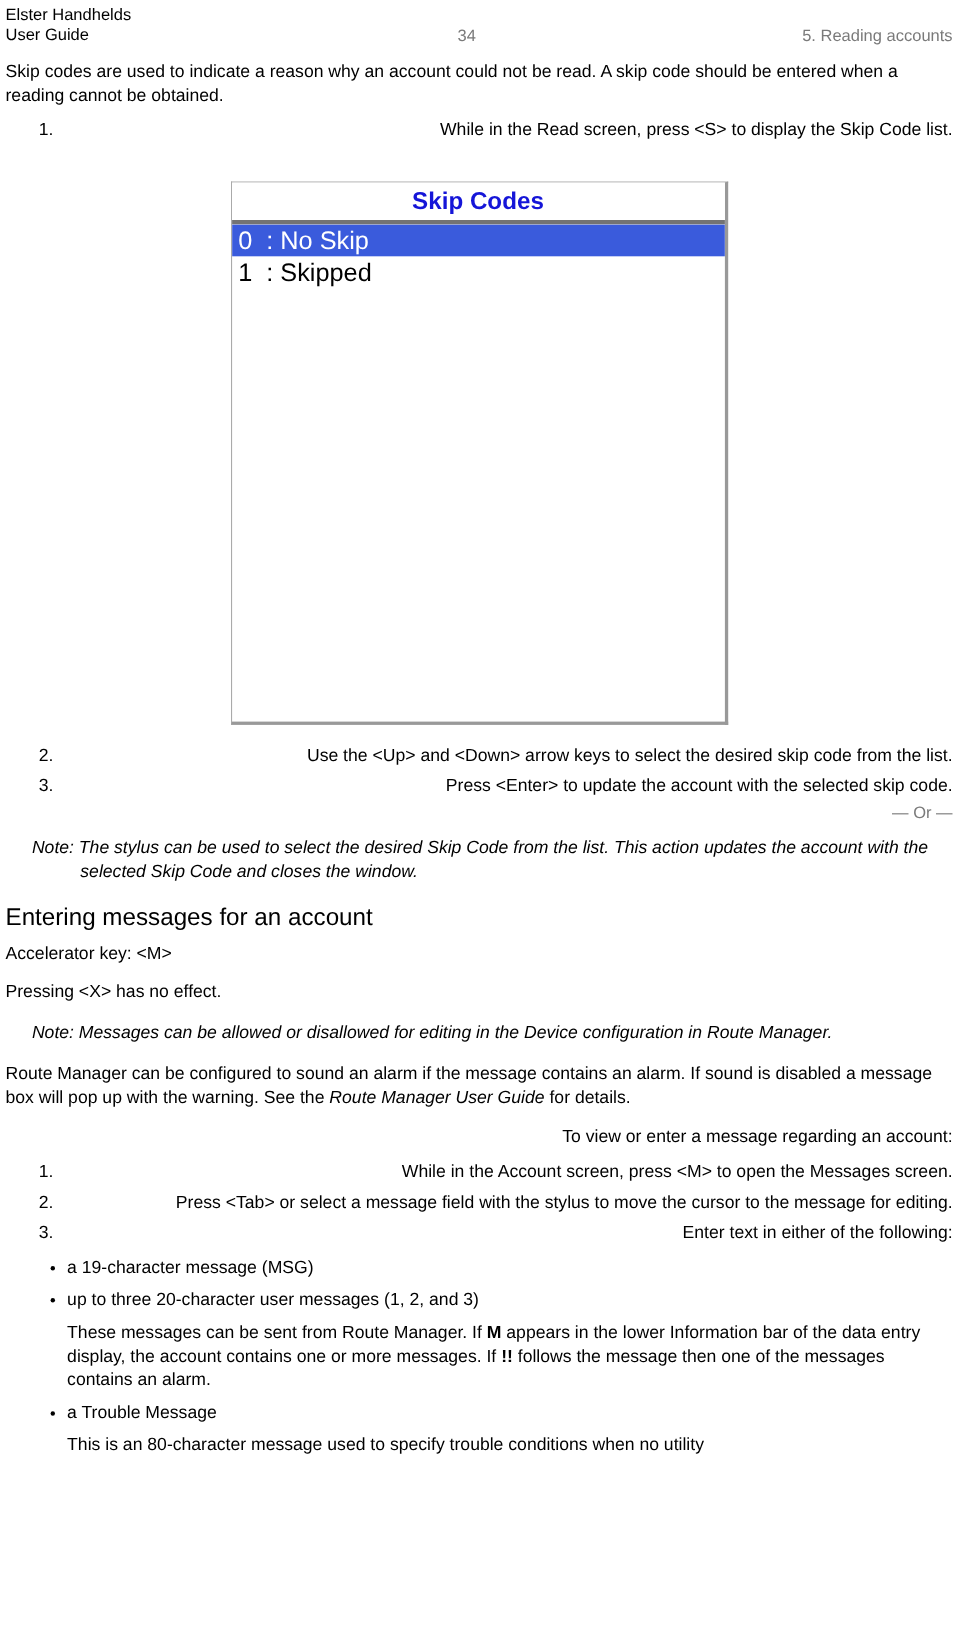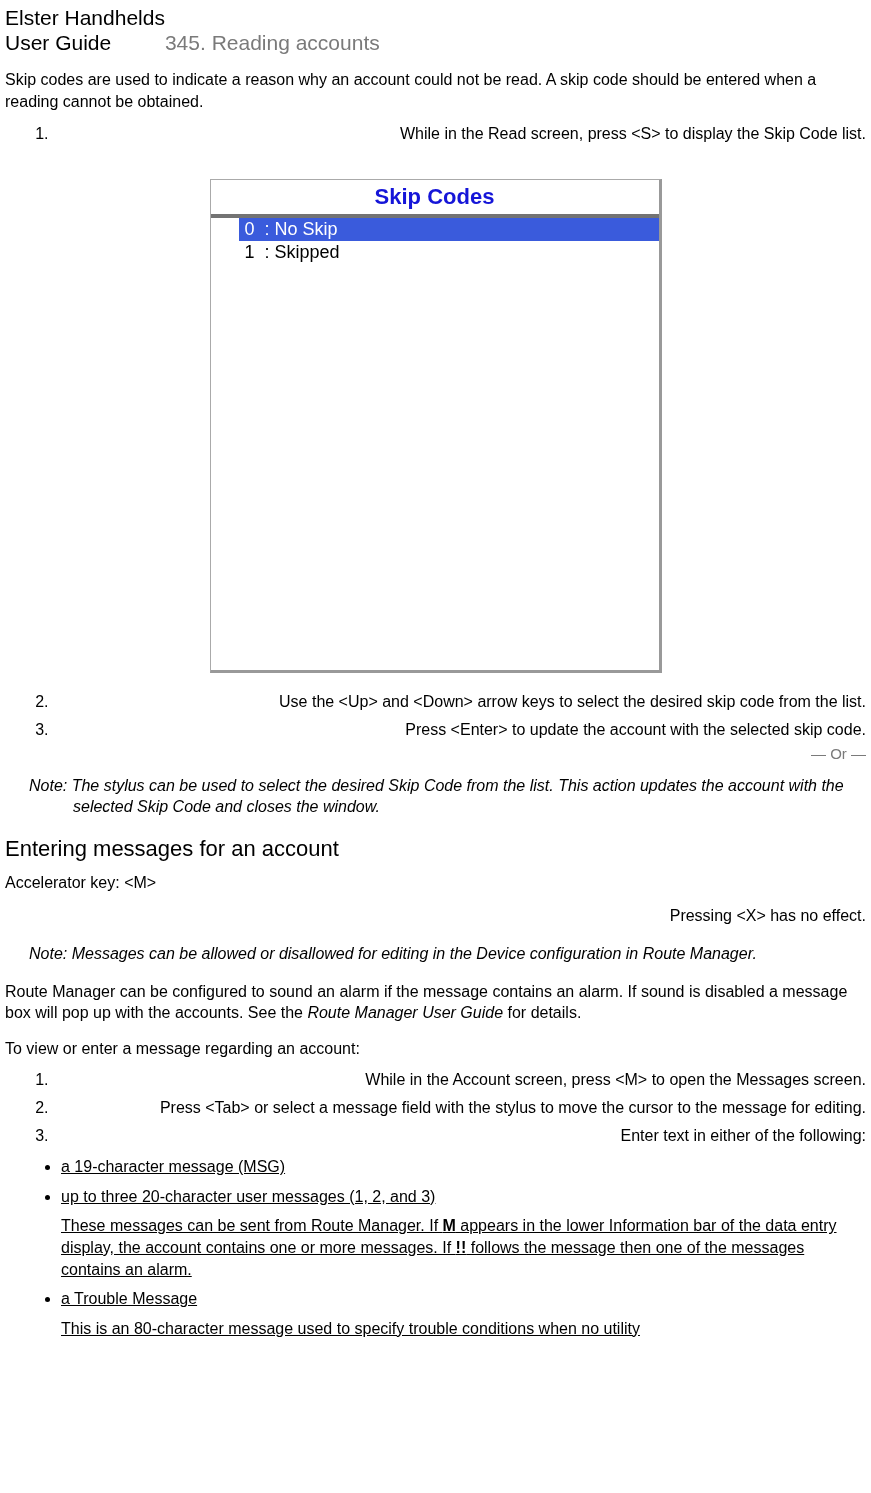--- a/index.html
+++ b/index.html
@@ -8,23 +8,23 @@
       font-family: Arial, Helvetica, sans-serif;
       color: #000;
       width: 871px;
       background: #fff;
     }
     .page {
       padding: 5px 5px 20px 5px;
     }
     .header {
       display: flex;
-      justify-content: flex-start;
+      justify-content: space-between;
       align-items: flex-start;
-      font-size: 21px;
+      font-size: 15px;
       color: #000;
       margin-bottom: 14px;
     }
     .header-left {
       line-height: 1.2;
     }
     .header-center {
       color: #7a7a7a;
       align-self: flex-end;
     }
@@ -65,21 +65,20 @@
       font-size: 22px;
       margin: 18px 0 10px 0;
       font-weight: normal;
     }
     ul.bullet-list {
       list-style-type: disc;
       padding-left: 56px;
       font-size: 16px;
       line-height: 1.35;
       margin: 3px 0;
-      text-decoration: underline;
     }
     ul.bullet-list > li {
       margin-bottom: 8px;
     }
     .bullet-sub {
       margin-top: 8px;
       line-height: 1.35;
     }
     .screenshot-wrap {
       display: flex;
@@ -103,24 +102,23 @@
       font-size: 22px;
       font-weight: bold;
       color: #1515d8;
       text-align: center;
       padding: 4px 0;
       border-bottom: 4px solid #737373;
       background: #fff;
     }
     .skip-list {
       font-family: Tahoma, sans-serif;
-      font-size: 18px;
+      font-size: 23px;
       flex: 1;
       overflow: hidden;
-      padding-left: 28px;
     }
     .skip-item {
       padding: 1px 6px;
       white-space: pre;
     }
     .skip-item.selected {
       background: #3a5bdc;
       color: #fff;
     }
     .bold {
@@ -165,29 +163,29 @@
       <span>Press &lt;Enter&gt; to update the account with the selected skip code.</span>
       <div class="or-text">— Or —</div>
     </li>
   </ol>
 
   <div class="note">Note: The stylus can be used to select the desired Skip Code from the list. This action updates the account with the selected Skip Code and closes the window.</div>
 
   <h2 class="section-heading">Entering messages for an account</h2>
 
   <div class="body-text">Accelerator key: &lt;M&gt;</div>
-  <div class="body-text" style="margin-top:12px;text-align:right;">Pressing &lt;X&gt; has no effect.</div>
+  <div class="body-text" style="margin-top:12px;">Pressing &lt;X&gt; has no effect.</div>
 
   <div class="note" style="margin-top:16px;">Note: Messages can be allowed or disallowed for editing in the Device configuration in Route Manager.</div>
 
   <div class="body-text">
-    <span>Route Manager can be configured to sound an alarm if the message contains an alarm. If sound is disabled a message box will pop up with the accounts. See the </span><span class="italic">Route Manager User Guide</span><span> for details.</span>
+    <span>Route Manager can be configured to sound an alarm if the message contains an alarm. If sound is disabled a message box will pop up with the warning. See the </span><span class="italic">Route Manager User Guide</span><span> for details.</span>
   </div>
 
-  <div class="body-text" style="margin-top:14px;">To view or enter a message regarding an account:</div>
+  <div class="body-text" style="margin-top:14px;text-align:right;">To view or enter a message regarding an account:</div>
 
   <ol class="main-list">
     <li>While in the Account screen, press &lt;M&gt; to open the Messages screen.</li>
     <li>Press &lt;Tab&gt; or select a message field with the stylus to move the cursor to the message for editing.</li>
     <li>Enter text in either of the following:</li>
   </ol>
 
   <ul class="bullet-list">
     <li>a 19-character message (MSG)</li>
     <li>

